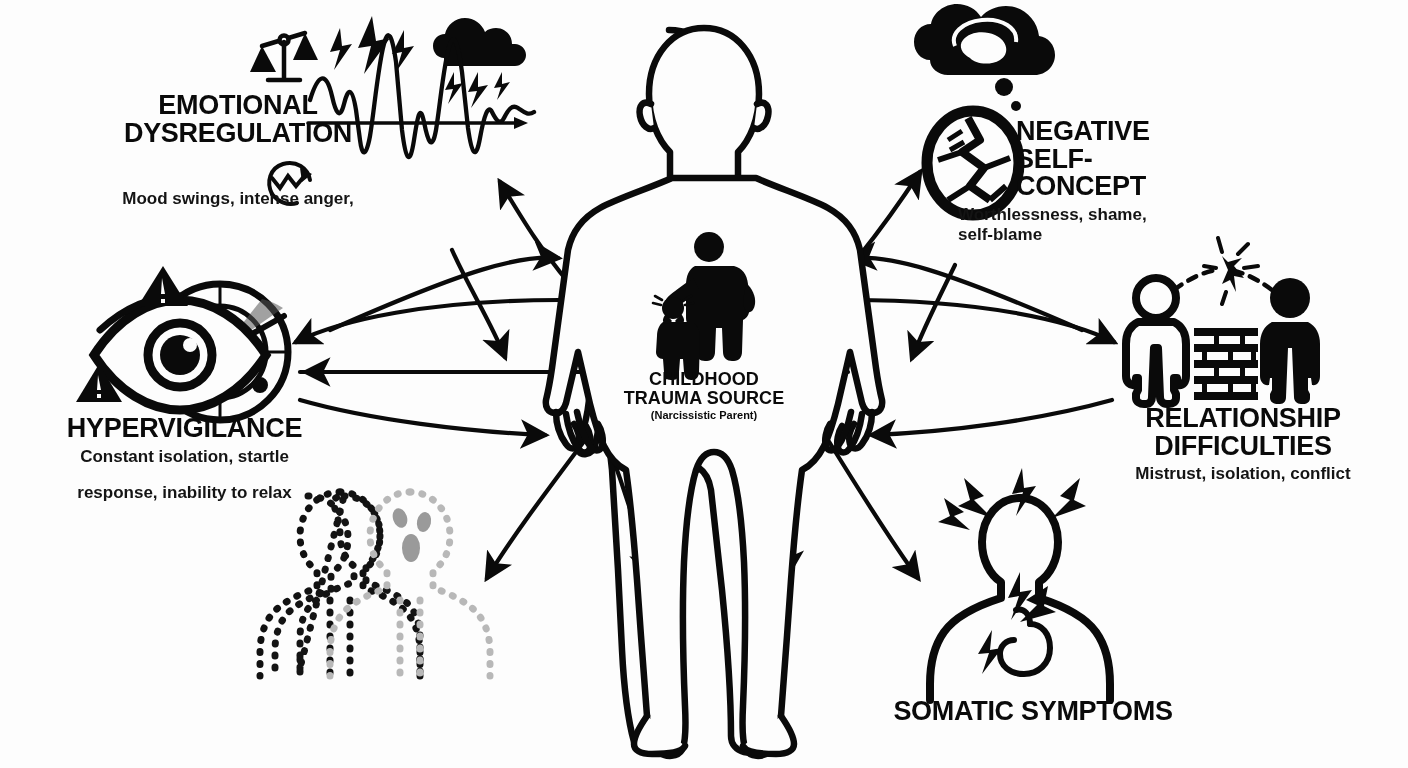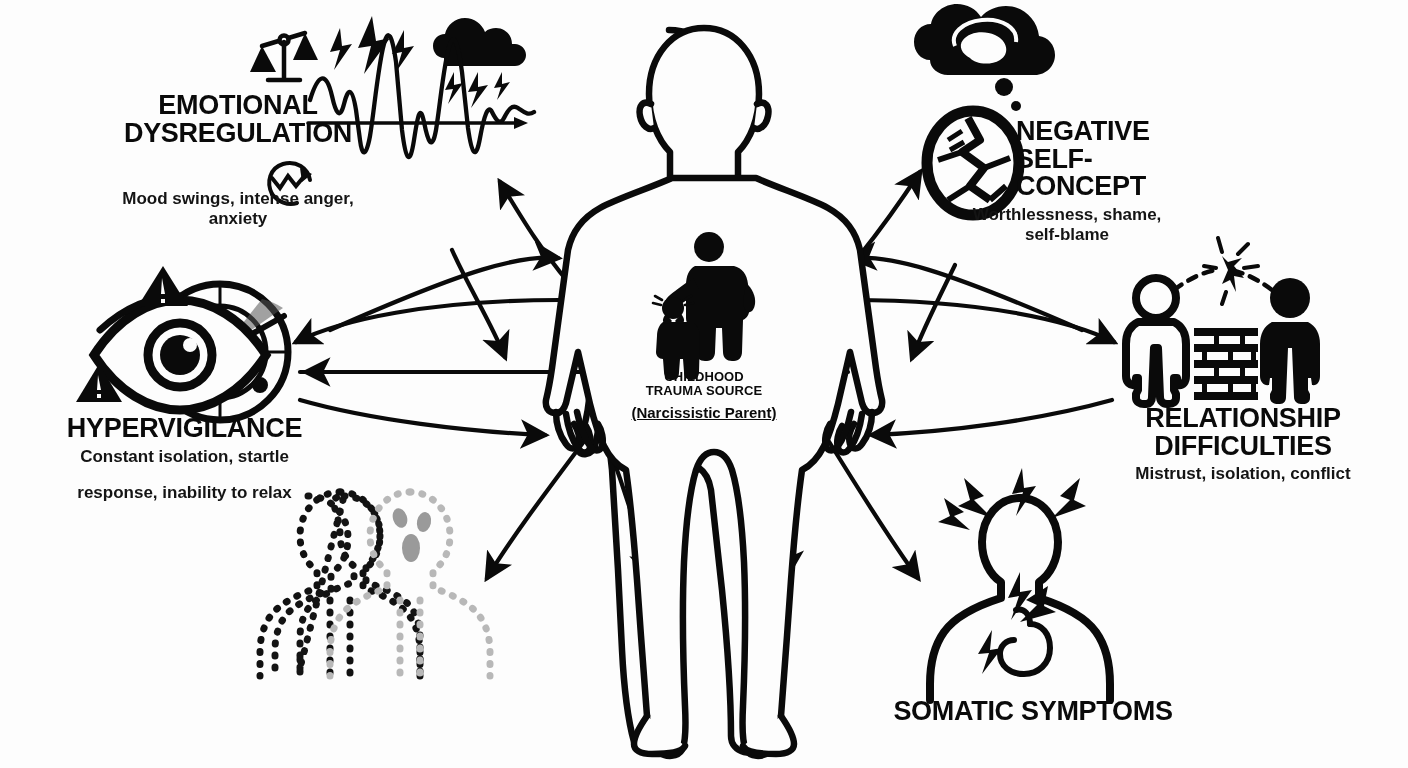--- a/index.html
+++ b/index.html
@@ -43,35 +43,34 @@
   }
   .center-label {
     position: absolute;
     text-align: center;
     width: 230px;
     left: 589px;
     top: 370px;
   }
   .center-title {
     font-weight: bold;
-    font-size: 13px;
+    font-size: 18px;
     line-height: 1.05;
     letter-spacing: 0.1px;
   }
   .center-sub {
     font-weight: bold;
-    font-size: 15px;
+    font-size: 11px;
     line-height: 1.1;
-    margin-top: 8px;
-    text-decoration: underline;
+    margin-top: 1px;
   }
   
   #lbl-emotional { left: 88px;  top: 92px;  width: 300px; text-align: center; }
   #lbl-negself   { left: 1016px; top: 118px; width: 180px; text-align: left; }
-  #lbl-negself .label-desc { text-align: center; width: 218px; margin-left: -58px; }
+  #lbl-negself .label-desc { width: 218px; margin-left: -58px; }
   #lbl-hyper     { left: 62px;  top: 415px; width: 245px; }
   #lbl-relation  { left: 1108px; top: 405px; width: 270px; }
   #lbl-dissoc    { left: 195px; top: 676px; width: 360px; }
   #lbl-somatic   { left: 878px; top: 698px; width: 310px; }
 </style>
 </head>
 <body>
 
 <div id="canvas">
 
@@ -499,21 +498,20 @@
       <path d="M1020,572 L1008,598 L1019,596 L1011,620 L1032,590 L1020,592 Z"></path>
       <path d="M1048,586 L1026,600 L1037,605 L1020,622 L1056,612 L1044,606 Z"></path>
       <path d="M992,630 L978,654 L989,653 L982,674 L1002,648 L990,650 Z"></path>
     </g>
   </svg>
 
   <div class="label-block" id="lbl-emotional">
     <div class="label-title">EMOTIONAL</div>
     <div class="label-title">DYSREGULATION</div>
     <div class="label-desc" style="margin-top:42px">Mood swings, intense anger,</div>
-    <div class="label-desc" style="margin-top:0">anxiety</div>
   </div>
 
   <div class="label-block" id="lbl-negself">
     <div class="label-title">NEGATIVE</div>
     <div class="label-title">SELF-</div>
     <div class="label-title">CONCEPT</div>
     <div class="label-desc">Worthlessness, shame,</div>
     <div class="label-desc" style="margin-top:0">self-blame</div>
   </div>
 

